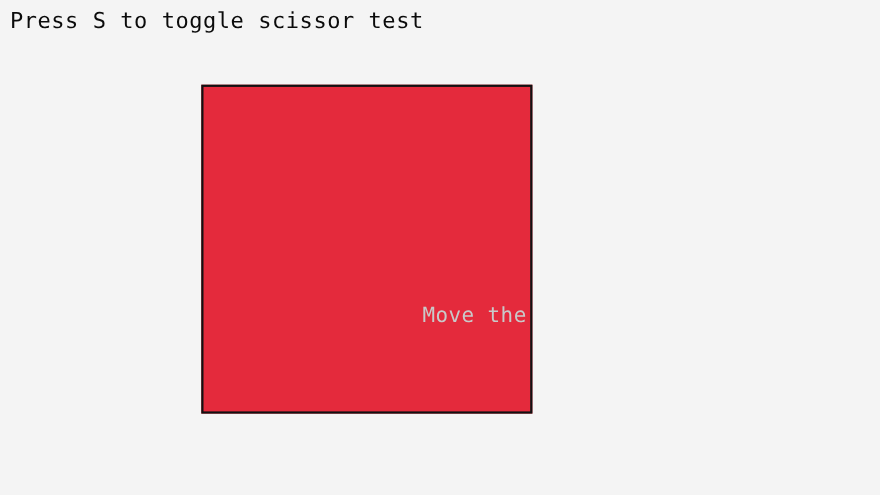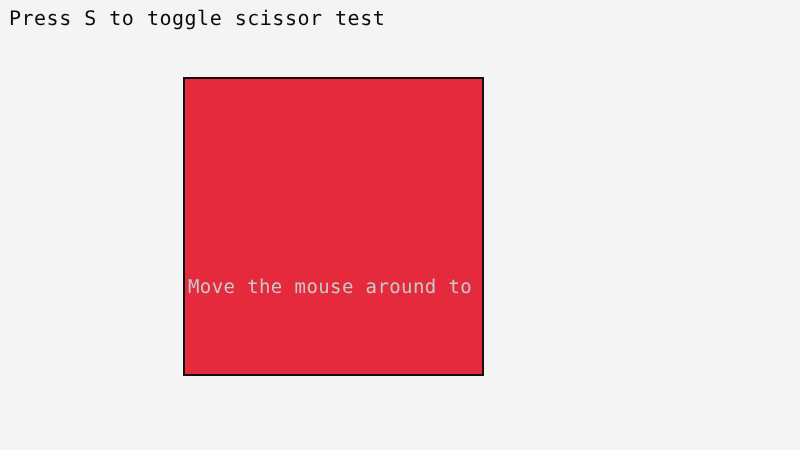--- a/index.html
+++ b/index.html
@@ -12,20 +12,21 @@
     height: 450px;
     overflow: hidden;
     font-family: "DejaVu Sans Mono", monospace;
   }
 
   #app {
     position: relative;
     width: 800px;
     height: 450px;
     background: #f4f4f4;
+    text-align: center;
   }
 
   
   #hint-text {
     position: absolute;
     left: 9px;
     top: 6px;
     font-family: "DejaVu Sans Mono", "Liberation Mono", monospace;
     font-size: 20px;
     line-height: 24px;

